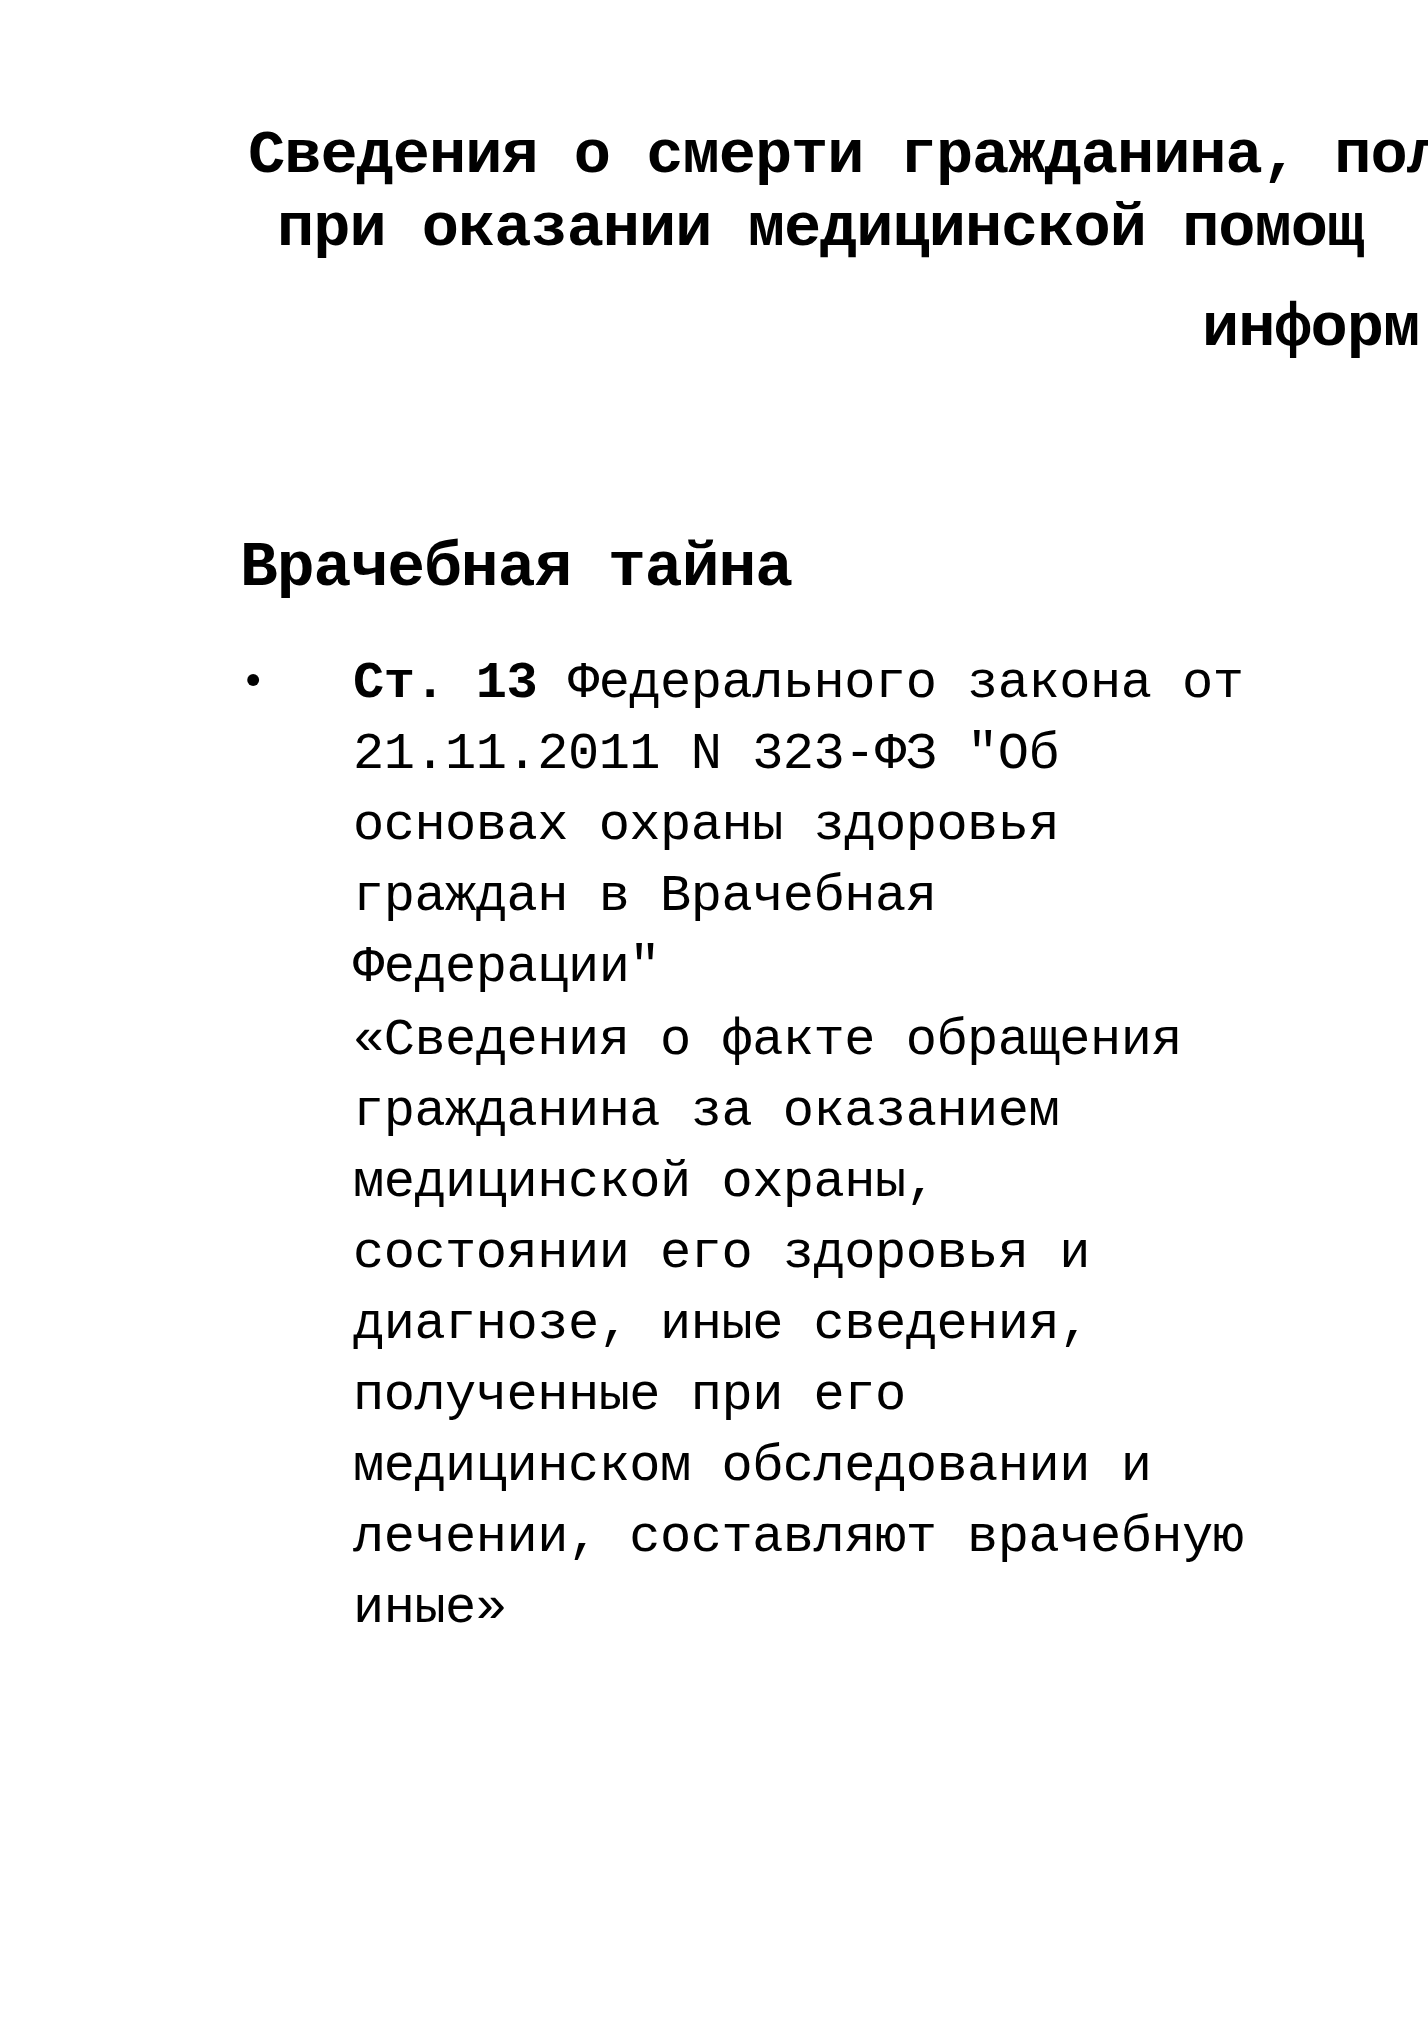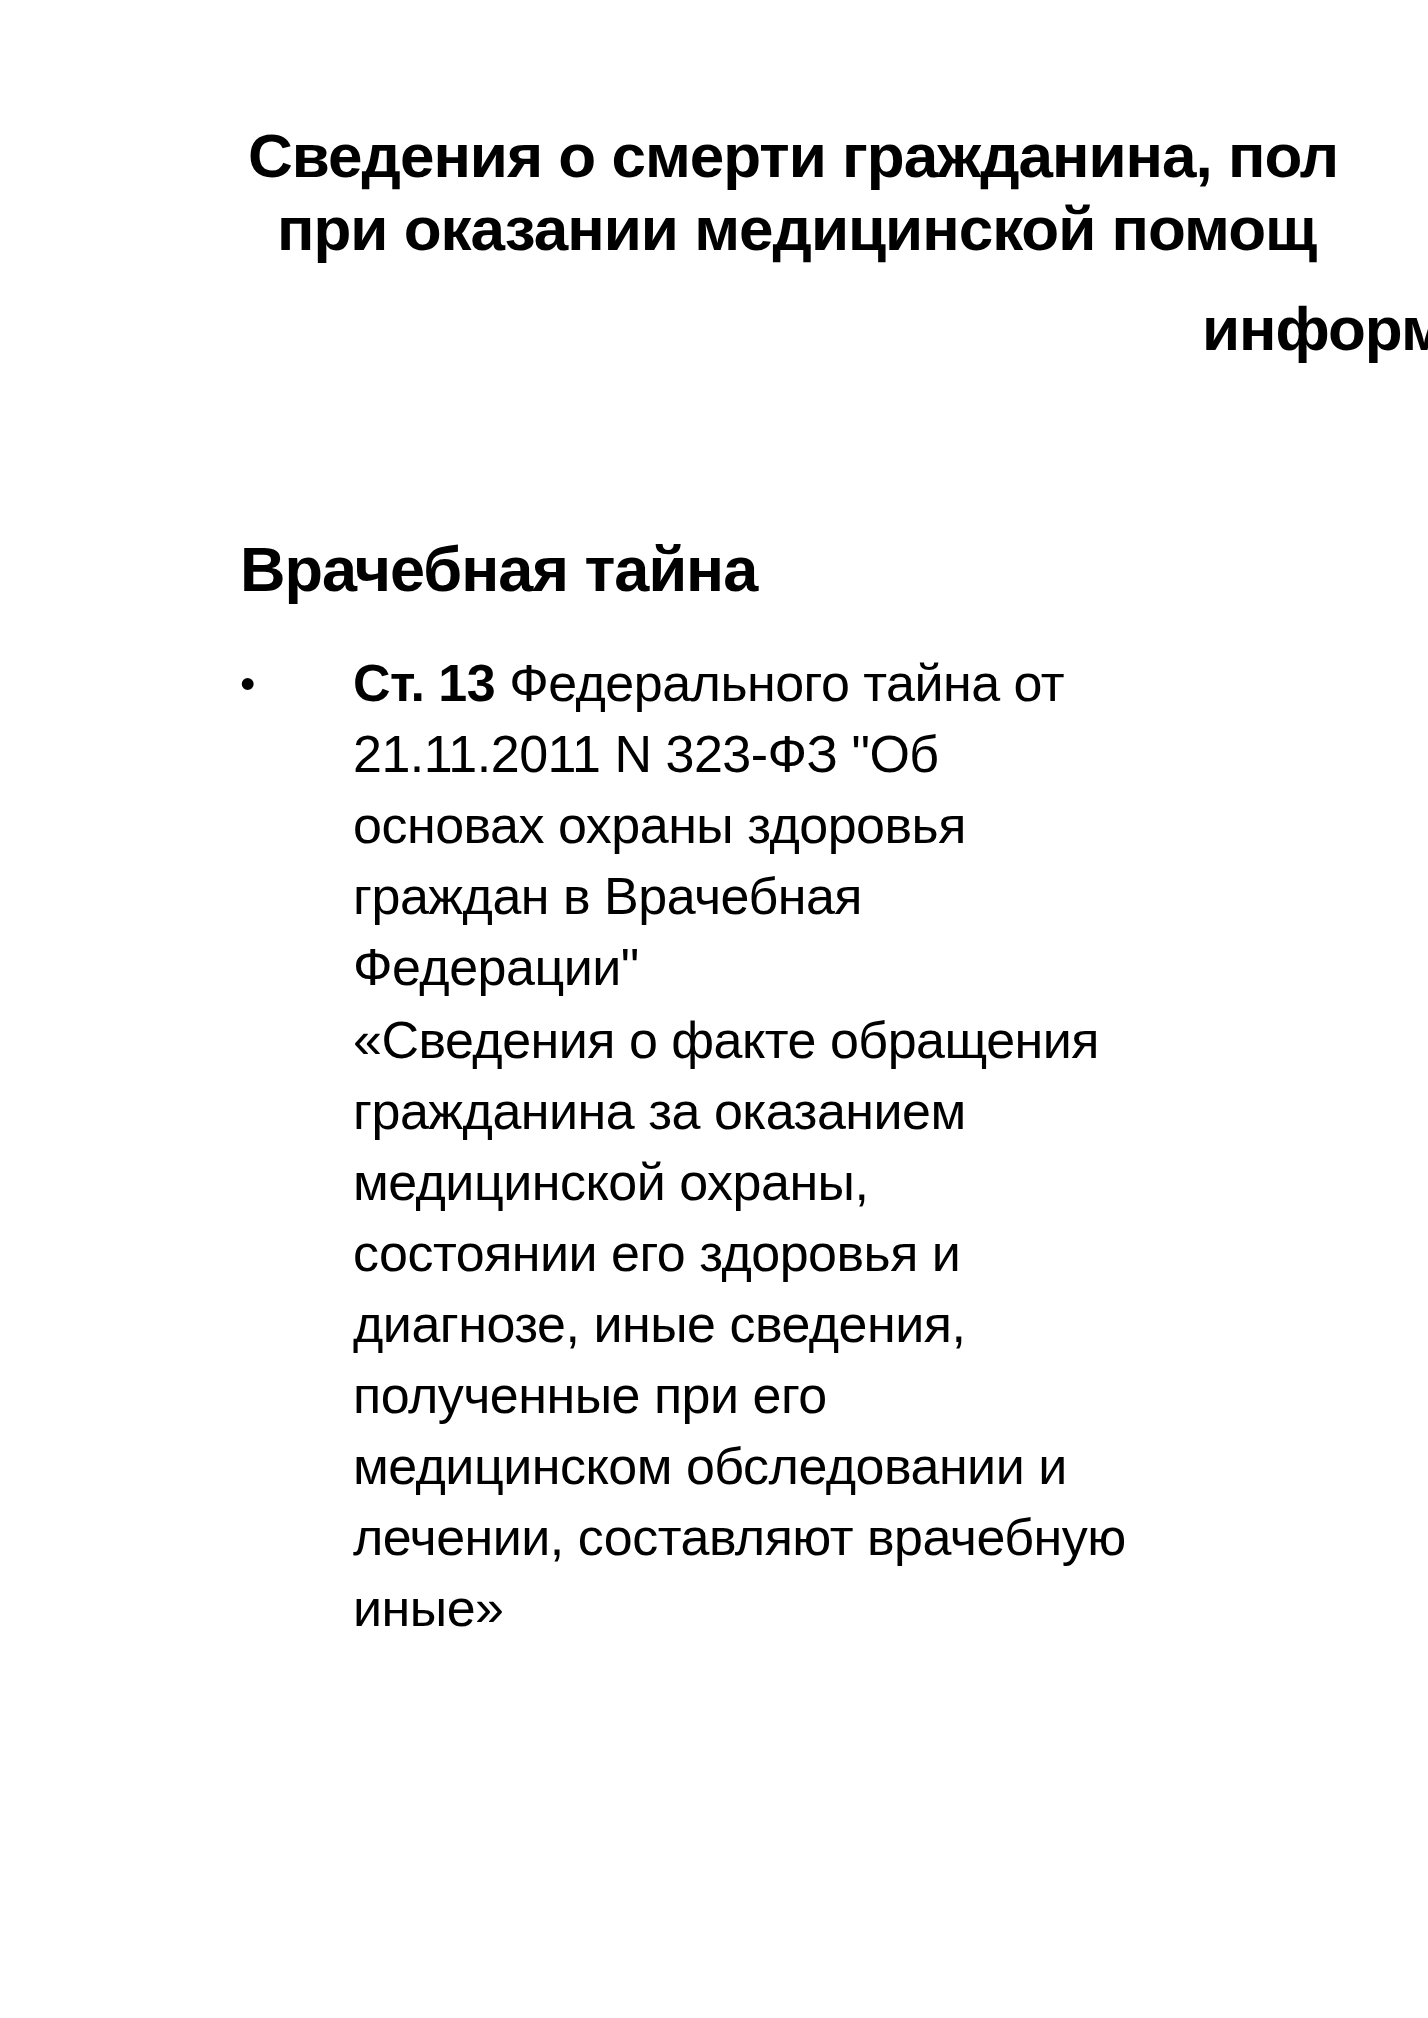--- a/index.html
+++ b/index.html
@@ -6,21 +6,21 @@
     margin: 0;
     padding: 0;
     background: #ffffff;
   }
   .slide {
     position: relative;
     width: 1428px;
     height: 2018px;
     background: #ffffff;
     overflow: hidden;
-    font-family: Liberation Sans, sans-serif;
+    font-family: Liberation Mono, monospace;
     color: #000000;
   }
   .title-line {
     position: absolute;
     font-weight: 700;
     font-size: 62px;
     line-height: 62px;
     letter-spacing: -1px;
     white-space: nowrap;
     color: #000000;
@@ -70,21 +70,21 @@
 
   <div class="title-line" id="title-line-1">Сведения о смерти гражданина, пол</div>
   <div class="title-line" id="title-line-2">при оказании медицинской помощ</div>
   <div class="title-line" id="title-line-3">информ</div>
 
   <div class="section-heading">Врачебная тайна</div>
 
   <div class="bullet-marker">•</div>
 
   <div class="para" id="law-paragraph">
-    <div class="line"><span class="b">Ст. 13</span><span> Федерального тайна от</span></div>
+    <div class="line"><span class="b">Ст. 13</span><span> Федерального закона от</span></div>
     <div class="line">21.11.2011 N 323-ФЗ "Об</div>
     <div class="line">основах охраны здоровья</div>
     <div class="line">граждан в Врачебная</div>
     <div class="line">Федерации"</div>
   </div>
 
   <div class="para" id="quote-paragraph">
     <div class="line">«Сведения о факте обращения</div>
     <div class="line">гражданина за оказанием</div>
     <div class="line">медицинской охраны,</div>

